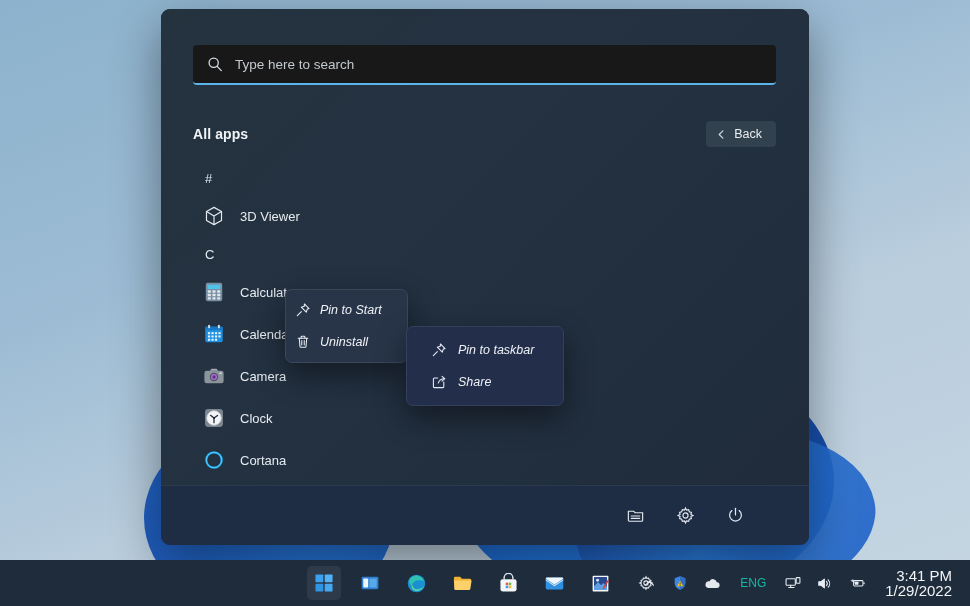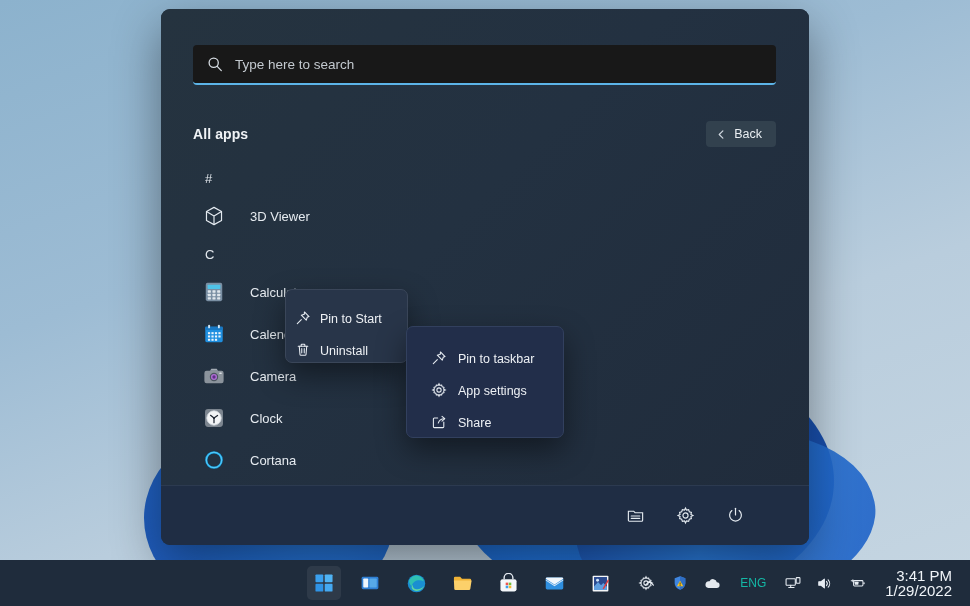--- a/index.html
+++ b/index.html
@@ -123,21 +123,21 @@
   .letter-head {
     height: 34px;
     display: flex; align-items: center;
     padding-left: 12px;
     color: #e4e9ee;
     font-size: 13px;
   }
   .app-row {
     height: 42px;
     display: flex; align-items: center;
-    gap: 24px;
+    gap: 14px;
     padding-left: 8px;
     border-radius: 4px;
     cursor: pointer;
   }
   .app-icon {
     width: 25px; height: 25px;
     flex: 0 0 25px;
     display: flex; align-items: center; justify-content: center;
   }
   .app-label {
@@ -173,27 +173,28 @@
     width: 123px;
     background: #283549;
     border: 1px solid #3a4659;
     border-radius: 7px;
     box-shadow: 0 12px 30px rgba(0,0,0,.45);
     padding: 4px 0;
     overflow: hidden;
   }
   .ctx-item {
     height: 32px;
-    display: flex; align-items: flex-end;
+    display: flex; align-items: center;
     gap: 9px;
     padding: 0 9px;
     color: #eef1f5;
     font-size: 12.5px;
     cursor: pointer;
     white-space: nowrap;
+    font-style: italic;
   }
   .ctx-item.highlighted { background: #36445a; }
   .ctx-icon {
     width: 16px; height: 16px;
     flex: 0 0 16px;
     display: flex; align-items: center; justify-content: center;
   }
   .ctx-spacer { flex: 1; }
 
   #submenu {
@@ -464,31 +465,20 @@
               <path d="M10.6 2.2l5.2 5.2-2 .6-1.1 3.4-5.6-5.6 3.4-1.1z"></path>
               <line x1="7.1" y1="10.9" x2="2.6" y2="15.4"></line>
             </svg>
           </span>
         </span>
         <span>Pin to taskbar</span>
       </div>
       <div class="ctx-item">
         <span class="ctx-icon">
           <span style="display: flex; align-items: center; justify-content: center;">
-            <svg viewBox="0 0 18 18" width="16" height="16" fill="none" stroke="#e7ecf2" stroke-width="1.2">
-              <circle cx="9" cy="9" r="2.4"></circle>
-              <path d="M9 1.9l.9 1.9 2.1-.4.6 2 2 .6-.4 2.1 1.9.9-1.9.9.4 2.1-2 .6-.6 2-2.1-.4-.9 1.9-.9-1.9-2.1.4-.6-2-2-.6.4-2.1L1.9 9l1.9-.9-.4-2.1 2-.6.6-2 2.1.4z"></path>
-            </svg>
-          </span>
-        </span>
-        <span>App settings</span>
-      </div>
-      <div class="ctx-item">
-        <span class="ctx-icon">
-          <span style="display: flex; align-items: center; justify-content: center;">
             <svg viewBox="0 0 18 18" width="16" height="16" fill="none" stroke="#e7ecf2" stroke-width="1.2" stroke-linecap="round" stroke-linejoin="round">
               <path d="M14.4 8.9v5.4a1 1 0 0 1-1 1H3.7a1 1 0 0 1-1-1V5.6a1 1 0 0 1 1-1h3.8"></path>
               <path d="M8.2 10.2C9.1 7 11.3 5.4 15 5.3"></path>
               <polyline points="12.4,2.6 15.5,5.3 12.4,8"></polyline>
             </svg>
           </span>
         </span>
         <span>Share</span>
       </div>
     </div>

